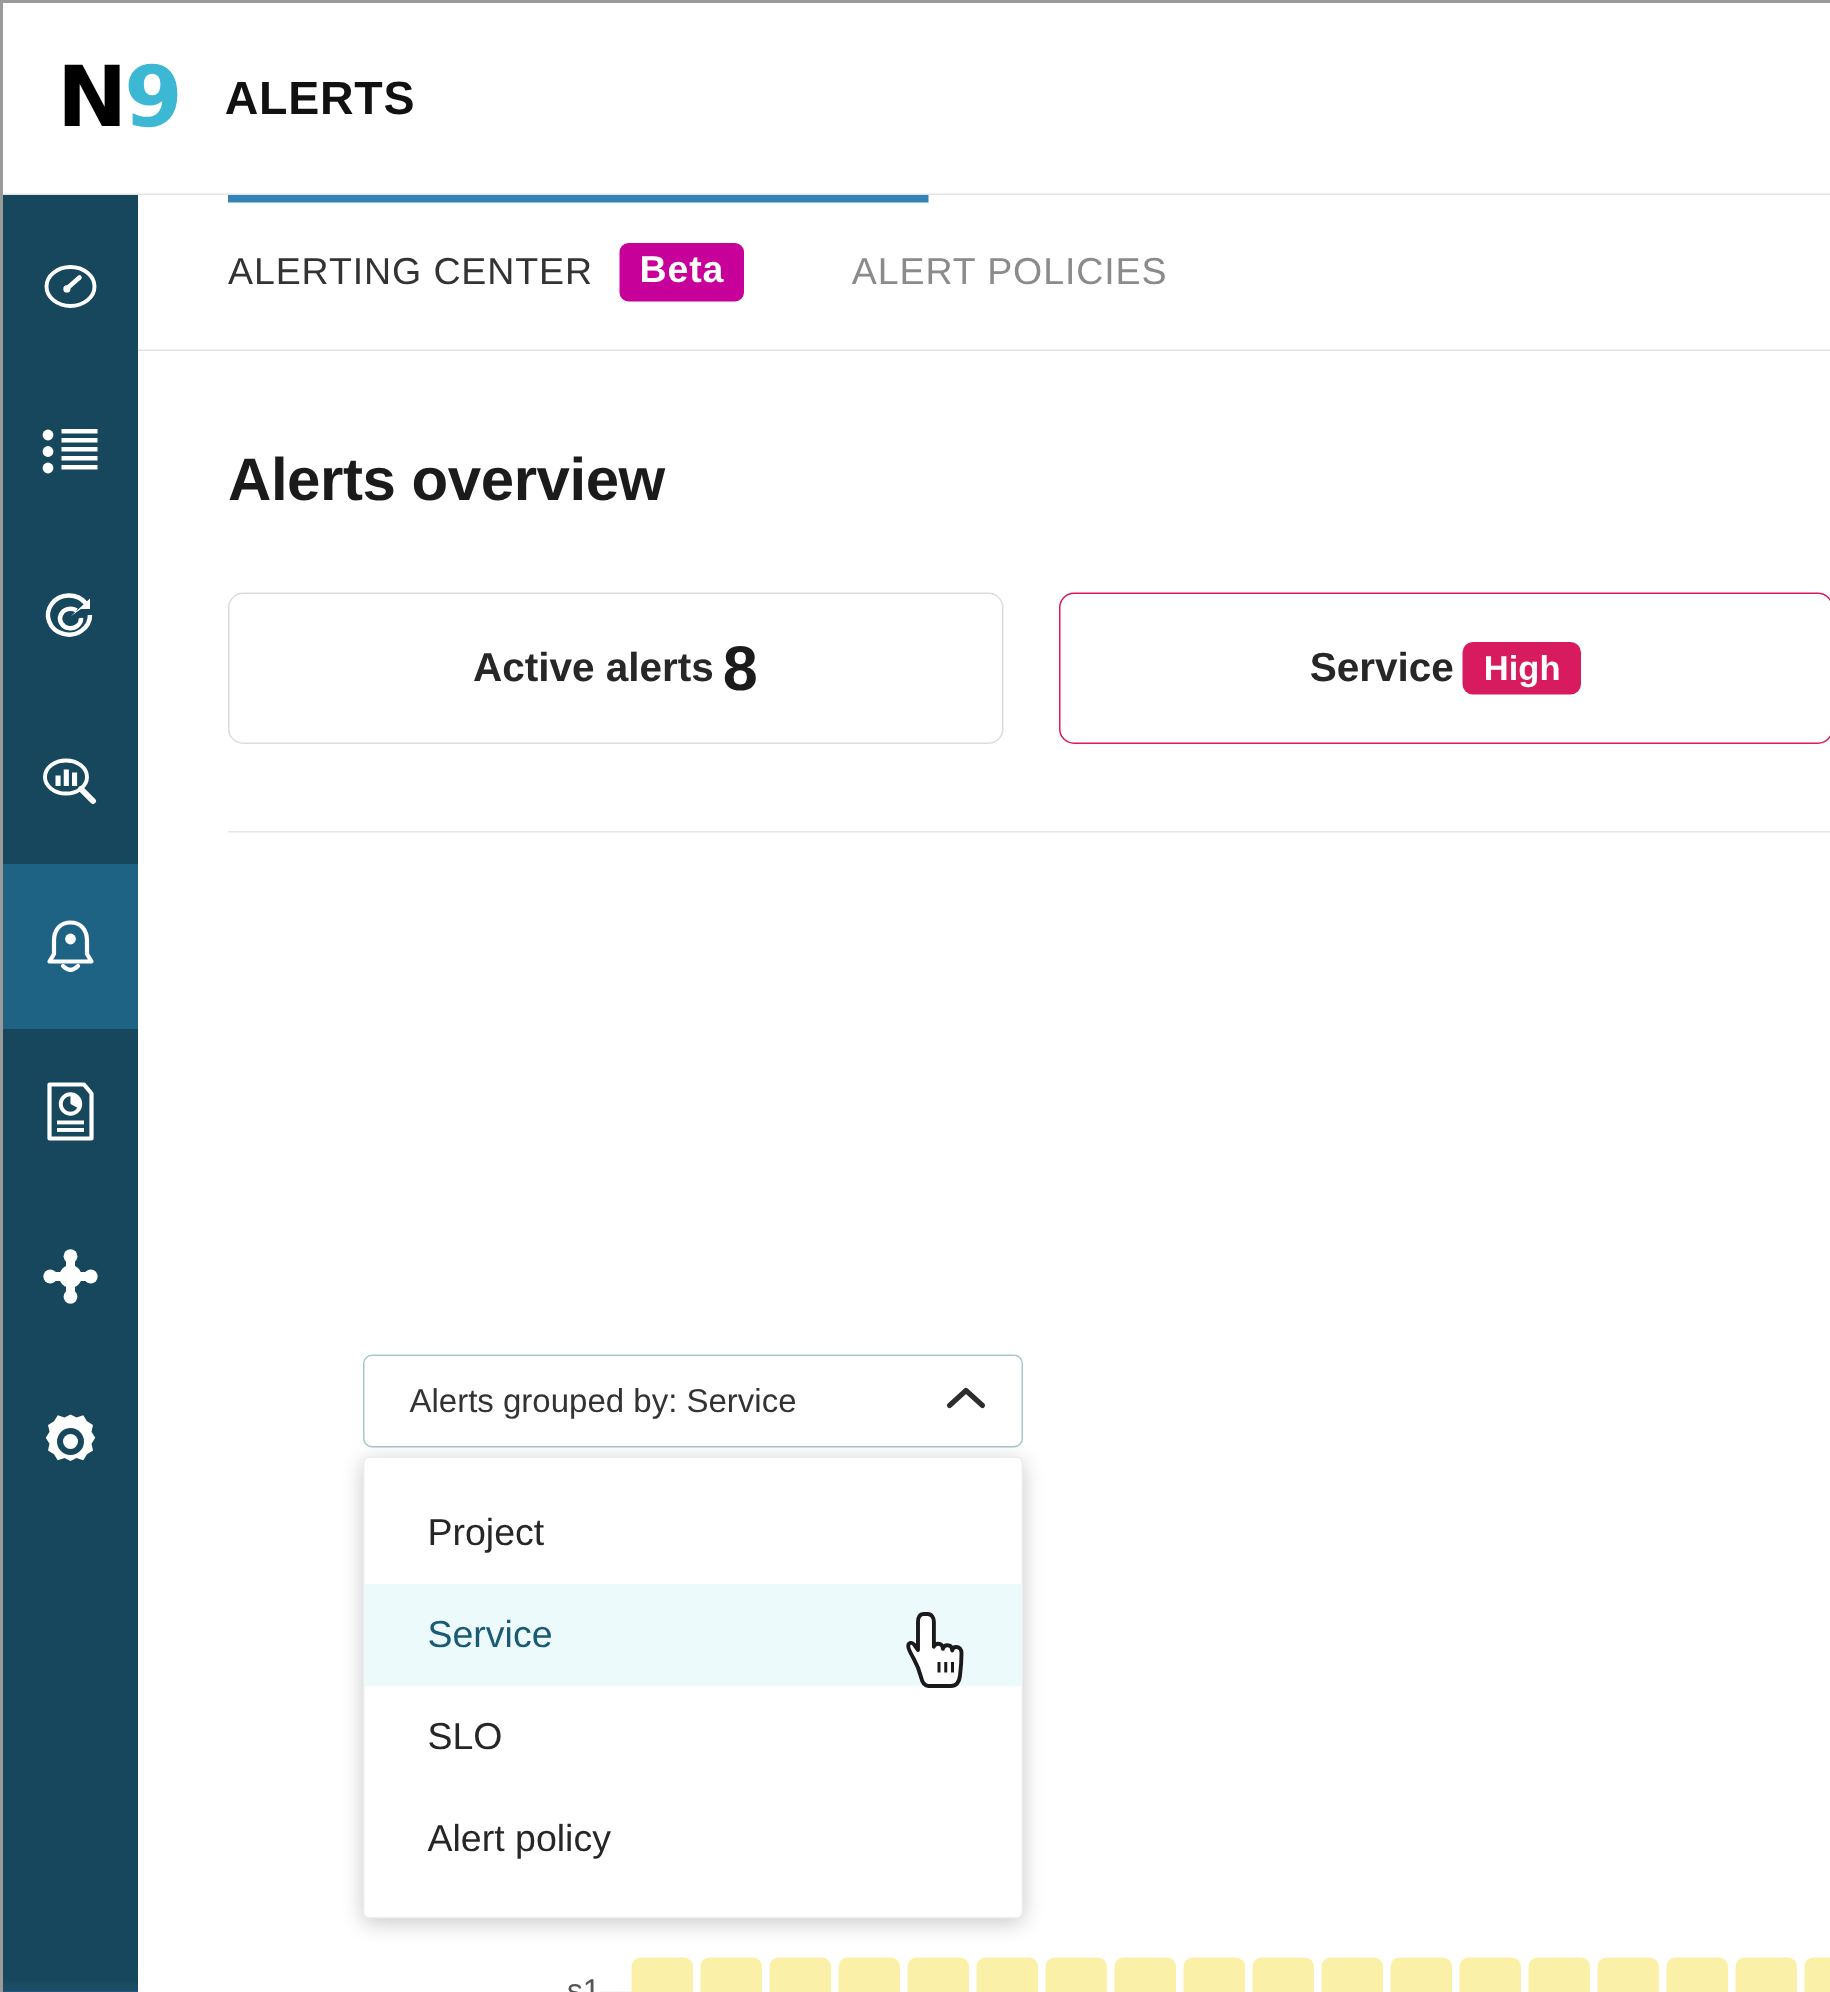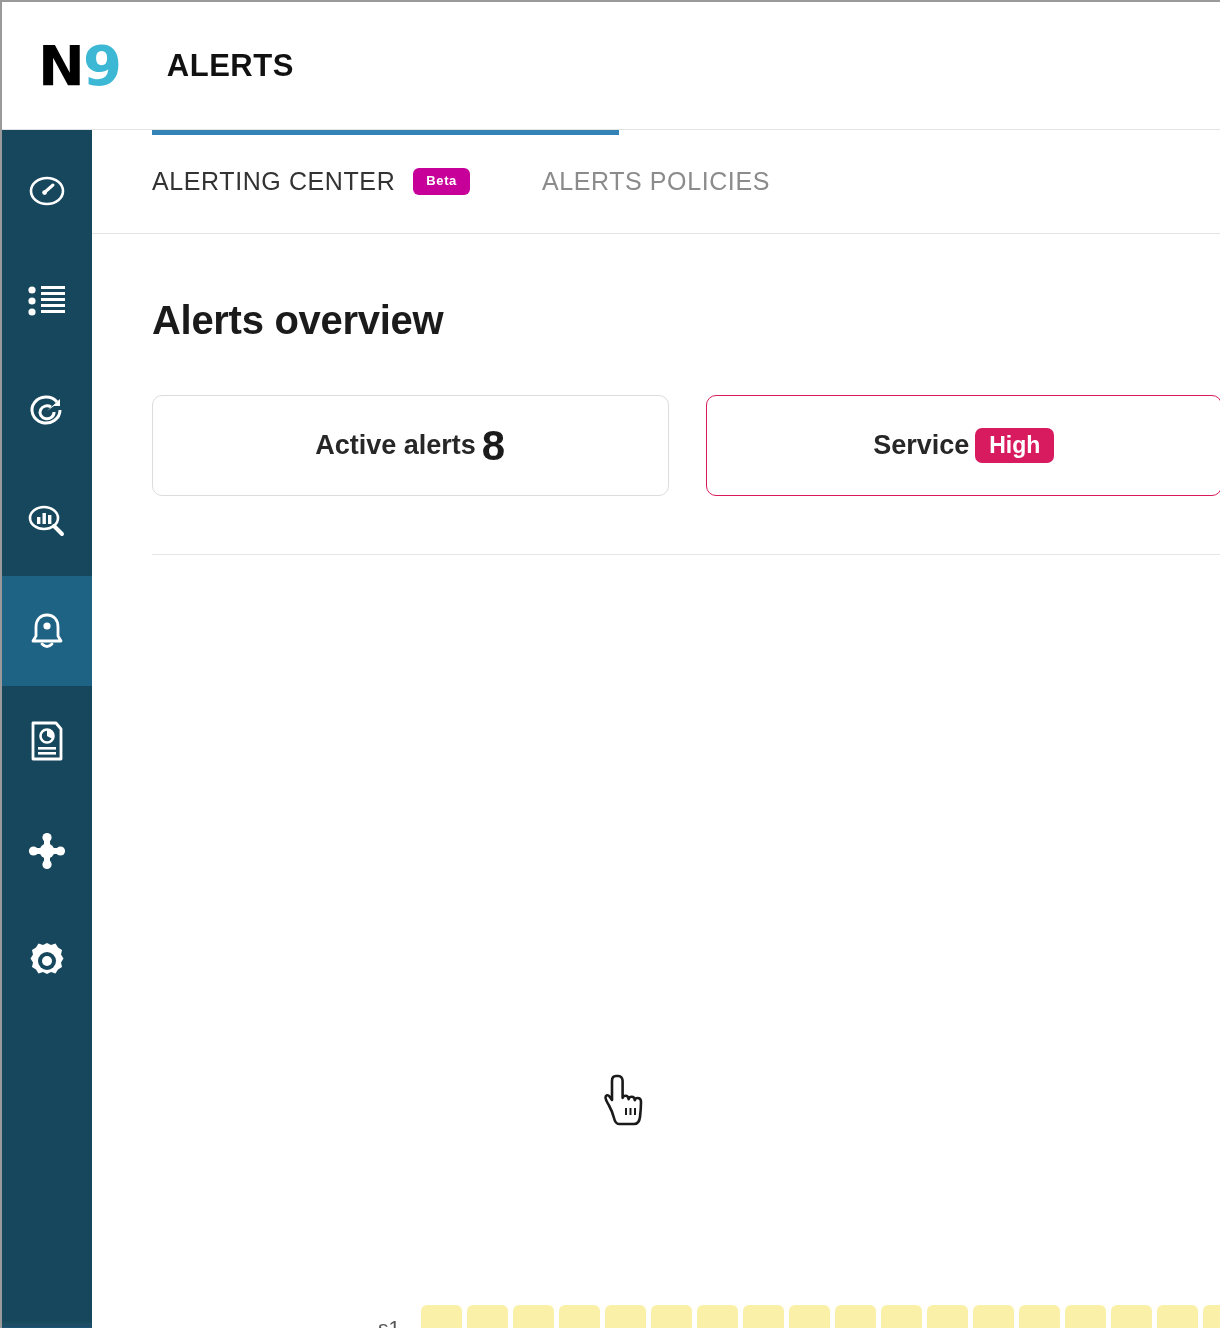--- a/index.html
+++ b/index.html
@@ -31,21 +31,21 @@
     margin-left: 36px;
     font-size: 56px;
     font-weight: 800;
     letter-spacing: -2px;
     line-height: 1;
     display: flex; align-items: baseline;
   }
   .logo .n { color: #000000; font-family: "DejaVu Sans", sans-serif; font-weight: 700; }
   .logo .nine { color: #3cb8d4; font-family: "DejaVu Sans", sans-serif; font-weight: 700; }
   .app-title {
-    margin-left: 47px;
+    margin-left: 30px;
     font-size: 31px;
     font-weight: 700;
     color: #111111;
     letter-spacing: 0.5px;
   }
 
   
   .sidebar {
     position: absolute; left: 0; top: 128px;
     width: 90px; height: 1200px;
@@ -87,21 +87,21 @@
   .tab-underline {
     position: absolute;
     left: 60px; top: 0;
     width: 467px; height: 5px;
     background: #3383b6;
   }
   .beta-badge {
     margin-left: 18px;
     background: #c8009a;
     color: #ffffff;
-    font-size: 13px;
+    font-size: 25px;
     font-weight: 700;
     padding: 6px 13px 8px;
     border-radius: 6px;
     line-height: 1;
   }
 
   
   .page-title {
     margin: 64px 0 0 60px;
     font-size: 40px;
@@ -361,21 +361,21 @@
 
   <div class="content">
 
     <div class="tabs">
       <div class="tab-underline"></div>
       <div class="tab first active">
         <span>ALERTING CENTER</span>
         <span class="beta-badge">Beta</span>
       </div>
       <div class="tab second">
-        <span>ALERTS POLICIES</span>
+        <span>ALERT POLICIES</span>
       </div>
     </div>
 
     <div class="page-title">Alerts overview</div>
 
     <div class="cards">
       <div class="card active-alerts">
         <span class="card-label">Active alerts</span>
         <span class="card-value">8</span>
       </div>
@@ -410,20 +410,36 @@
               <div class="cell" style="background: rgb(251, 240, 168);"></div>
               <div class="cell" style="background: rgb(251, 240, 168);"></div>
               <div class="cell" style="background: rgb(251, 240, 168);"></div>
               <div class="cell" style="background: rgb(251, 240, 168);"></div>
             </div>
           </div>
         </div>
 
     </div>
 
+    <div class="dd-wrap">
+      <div class="dd-button">
+        <span class="dd-text">Alerts grouped by: Service</span>
+        <span>
+          <svg width="30" height="20" viewBox="0 0 30 20">
+            <path d="M4 15 L15 5 L26 15" fill="none" stroke="#2d2d2d" stroke-width="3.4" stroke-linecap="round" stroke-linejoin="round"></path>
+          </svg>
+        </span>
+      </div>
+      <div class="dd-menu" id="dd-menu">
+          <div class="dd-item">Project</div>
+          <div class="dd-item selected">Service</div>
+          <div class="dd-item">SLO</div>
+          <div class="dd-item">Alert policy</div>
+        </div>
+    </div>
 
     <div class="cursor">
       <svg width="46" height="54" viewBox="0 0 46 54">
         <path d="M12 2 C9 2 8 4.5 8 7 L8 26 L5.5 22.5 C4 20.5 1.5 21 1.5 23.5 C1.5 25.5 3 28 5 31.5
                  C7.5 36 9 40 10 44 C10.8 47.5 12 50 15 50 L30 50 C34 50 35.5 47 36 43
                  C36.6 38 37 33 37 28 C37 25.5 35.5 24 33.5 24 C32 24 31 25 30.8 26.3
                  C30.7 24 29.4 22.8 27.6 22.8 C26 22.8 24.9 23.8 24.6 25.2
                  C24.4 23 23.2 21.8 21.5 21.8 C20 21.8 19 22.7 18.6 23.8 L18.6 7
                  C18.6 4.5 17 2 14.5 2 Z" fill="#ffffff" stroke="#1a1a1a" stroke-width="2.6" stroke-linejoin="round"></path>
         <path d="M22 34 L22 41 M26.5 34 L26.5 41 M31 34 L31 41" stroke="#1a1a1a" stroke-width="2"></path>

